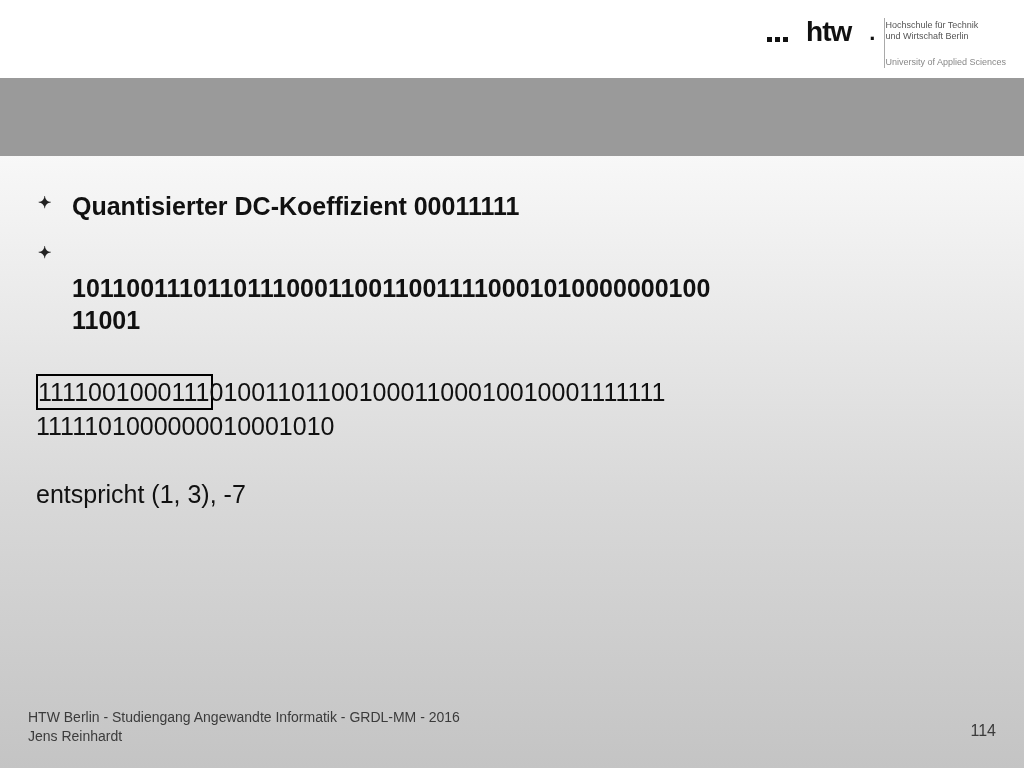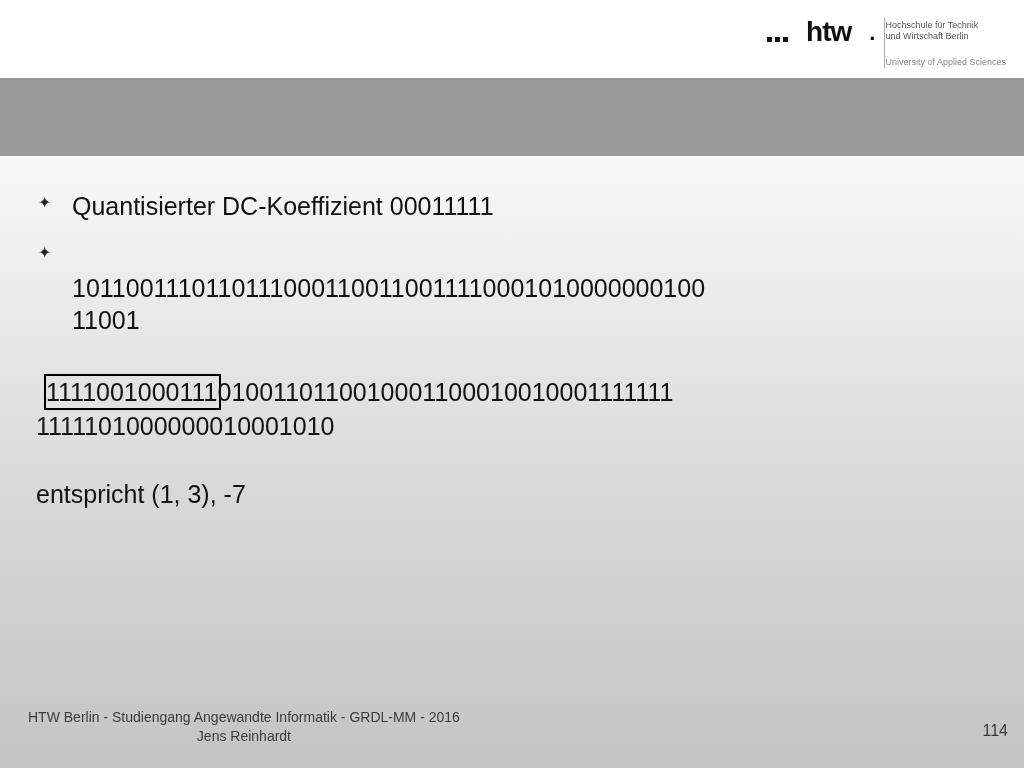--- a/index.html
+++ b/index.html
@@ -68,57 +68,56 @@
   }
   .bullets {
     list-style: none;
     padding-left: 36px;
   }
   .bullets li {
     position: relative;
     font-size: 25px;
     line-height: 1.28;
     margin-bottom: 18px;
+    font-weight: bold;
   }
   .bullets li::before {
     content: "✦";
     position: absolute;
     left: -34px;
     top: 3px;
     font-size: 16px;
     color: #222;
   }
   .block-text {
     font-size: 25px;
     line-height: 1.28;
     margin-top: 38px;
     color: #111;
   }
   .boxed {
     display: inline-block;
     border: 2px solid #000;
     padding: 0 2px 0 0;
     margin-right: -4px;
-    margin-left: 8px;
   }
   .corresp {
     font-size: 25px;
     margin-top: 38px;
   }
   .footer {
     position: absolute;
     bottom: 22px;
     left: 28px;
-    right: 16px;
+    right: 28px;
     display: flex;
     justify-content: space-between;
     align-items: flex-end;
     font-size: 14px;
     color: #3b3b3b;
-    text-align: center;
   }
   .footer .left { line-height: 1.35; }
   .footer .right { font-size: 16px; padding-bottom: 6px; }
 </style>
 </head>
 <body>
 
 <div class="slide">
 
   <div class="top-band-wrap">

